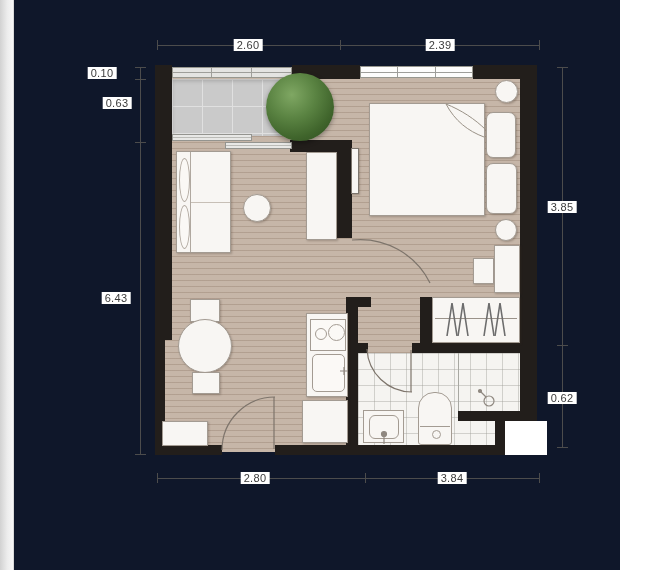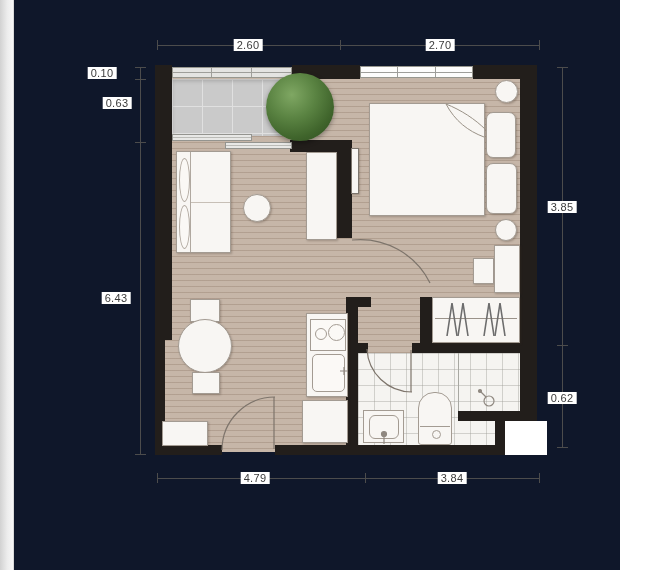--- a/index.html
+++ b/index.html
@@ -154,21 +154,21 @@
   <div class="tick-h" style="left:135px;top:79px;"></div>
   <div class="tick-h" style="left:135px;top:142px;"></div>
   <div class="tick-h" style="left:135px;top:454px;"></div>
 
   <div class="dimline" style="left:562px;top:67px;width:1px;height:381px;"></div>
   <div class="tick-h" style="left:557px;top:67px;"></div>
   <div class="tick-h" style="left:557px;top:345px;"></div>
   <div class="tick-h" style="left:557px;top:447px;"></div>
 
   <div class="dimlabel" style="left:248px;top:45px;">2.60</div>
-  <div class="dimlabel" style="left:440px;top:45px;">2.70</div>
-  <div class="dimlabel" style="left:255px;top:478px;">4.79</div>
+  <div class="dimlabel" style="left:440px;top:45px;">2.39</div>
+  <div class="dimlabel" style="left:255px;top:478px;">2.80</div>
   <div class="dimlabel" style="left:452px;top:478px;">3.84</div>
   <div class="dimlabel" style="left:102px;top:73px;">0.10</div>
   <div class="dimlabel" style="left:117px;top:103px;">0.63</div>
   <div class="dimlabel" style="left:116px;top:298px;">6.43</div>
   <div class="dimlabel" style="left:562px;top:207px;">3.85</div>
   <div class="dimlabel" style="left:562px;top:398px;">0.62</div>
 </div>
 
 </body></html>

